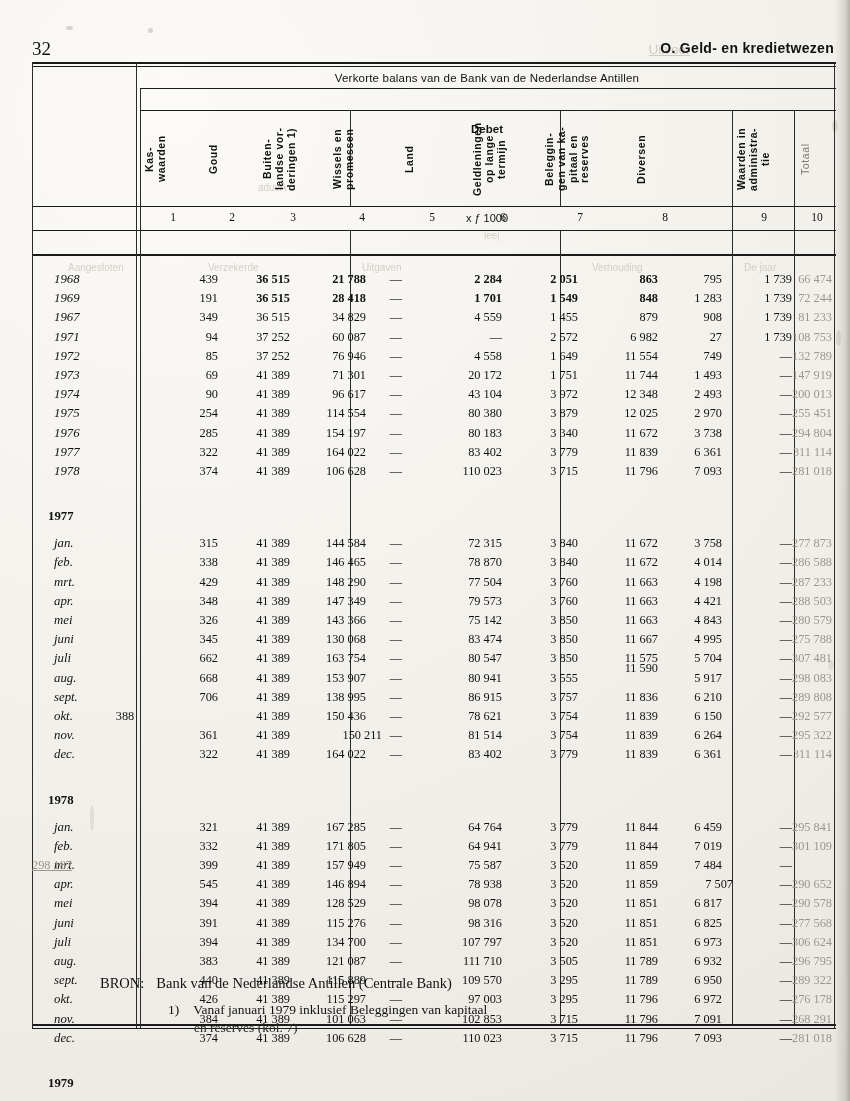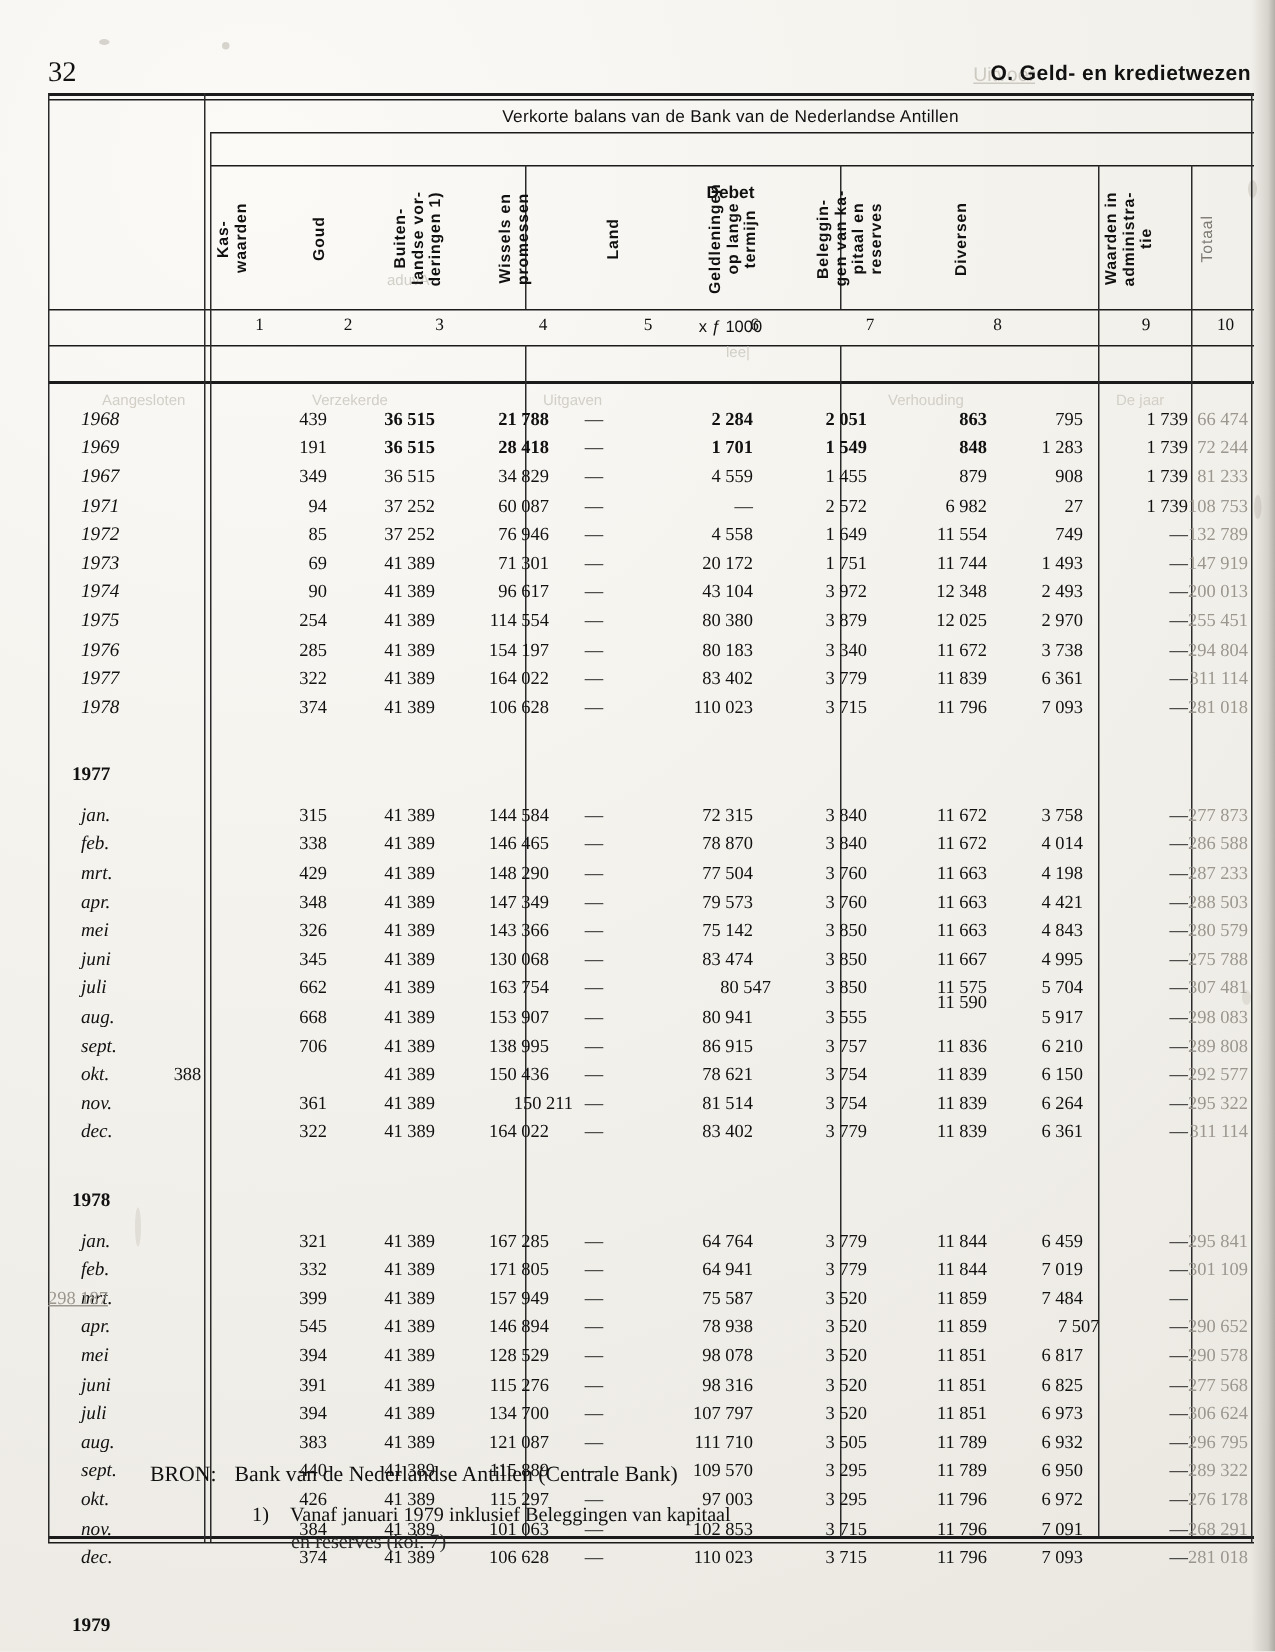--- a/index.html
+++ b/index.html
@@ -383,21 +383,21 @@
       <div class="cell" style="left: 0px; width: 546px; text-align: right; top: 570.2px;">3 850</div>
       <div class="cell" style="left: 0px; width: 626px; text-align: right; top: 570.2px;">11 667</div>
       <div class="cell" style="left: 0px; width: 690px; text-align: right; top: 570.2px;">4 995</div>
       <div class="cell" style="left: 0px; width: 760px; text-align: right; top: 570.2px;">—</div>
       <div class="cell faint" style="left: 0px; width: 800px; text-align: right; top: 570.2px;">275 788</div>
       <div class="rowlabel" style="left: 22px; top: 589.4px;">juli</div>
       <div class="cell" style="left: 0px; width: 186px; text-align: right; top: 589.4px;">662</div>
       <div class="cell" style="left: 0px; width: 258px; text-align: right; top: 589.4px;">41 389</div>
       <div class="cell" style="left: 0px; width: 334px; text-align: right; top: 589.4px;">163 754</div>
       <div class="cell" style="left: 352px; width: 24px; text-align: center; top: 589.4px;">—</div>
-      <div class="cell" style="left: 12px; width: 470px; text-align: right; top: 589.4px;">80 547</div>
+      <div class="cell" style="left: 0px; width: 470px; text-align: right; top: 589.4px;">80 547</div>
       <div class="cell" style="left: 0px; width: 546px; text-align: right; top: 589.4px;">3 850</div>
       <div class="cell" style="left: 0px; width: 626px; text-align: right; top: 589.4px;">11 575</div>
       <div class="cell" style="left: 0px; width: 690px; text-align: right; top: 589.4px;">5 704</div>
       <div class="cell" style="left: 0px; width: 760px; text-align: right; top: 589.4px;">—</div>
       <div class="cell faint" style="left: 0px; width: 800px; text-align: right; top: 589.4px;">307 481</div>
       <div class="rowlabel" style="left: 22px; top: 608.6px;">aug.</div>
       <div class="cell" style="left: 0px; width: 186px; text-align: right; top: 608.6px;">668</div>
       <div class="cell" style="left: 0px; width: 258px; text-align: right; top: 608.6px;">41 389</div>
       <div class="cell" style="left: 0px; width: 334px; text-align: right; top: 608.6px;">153 907</div>
       <div class="cell" style="left: 352px; width: 24px; text-align: center; top: 608.6px;">—</div>

